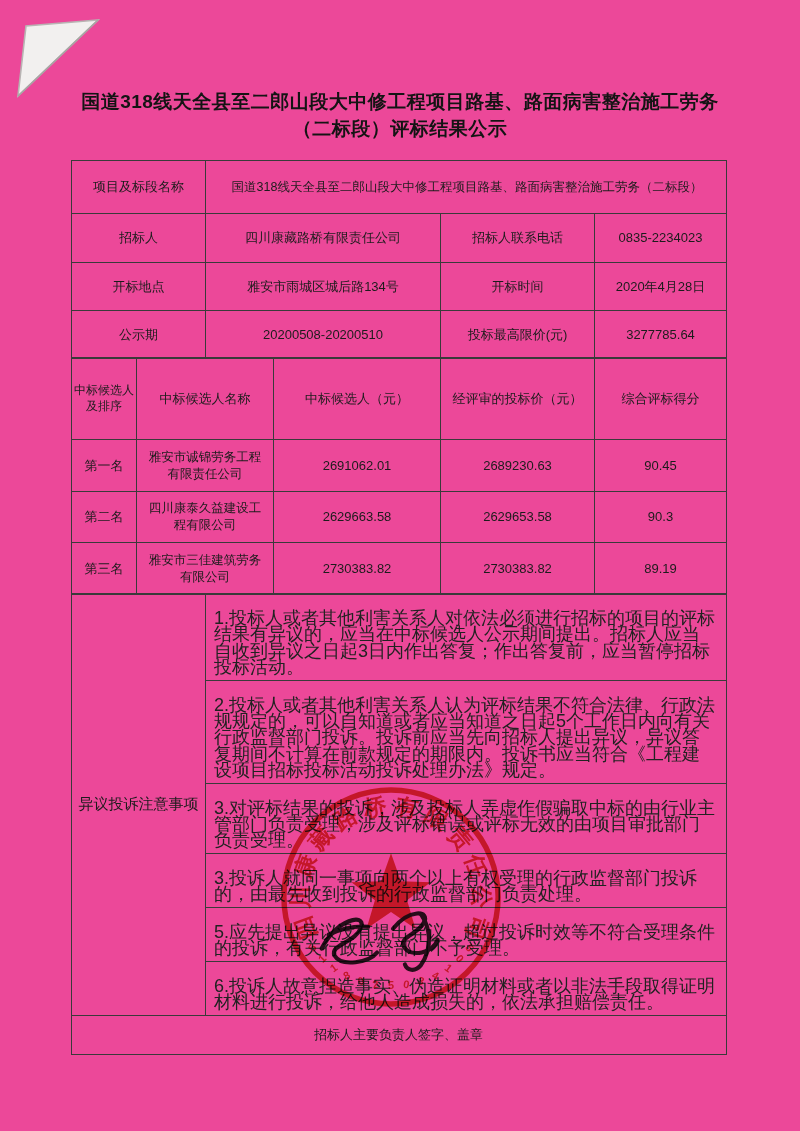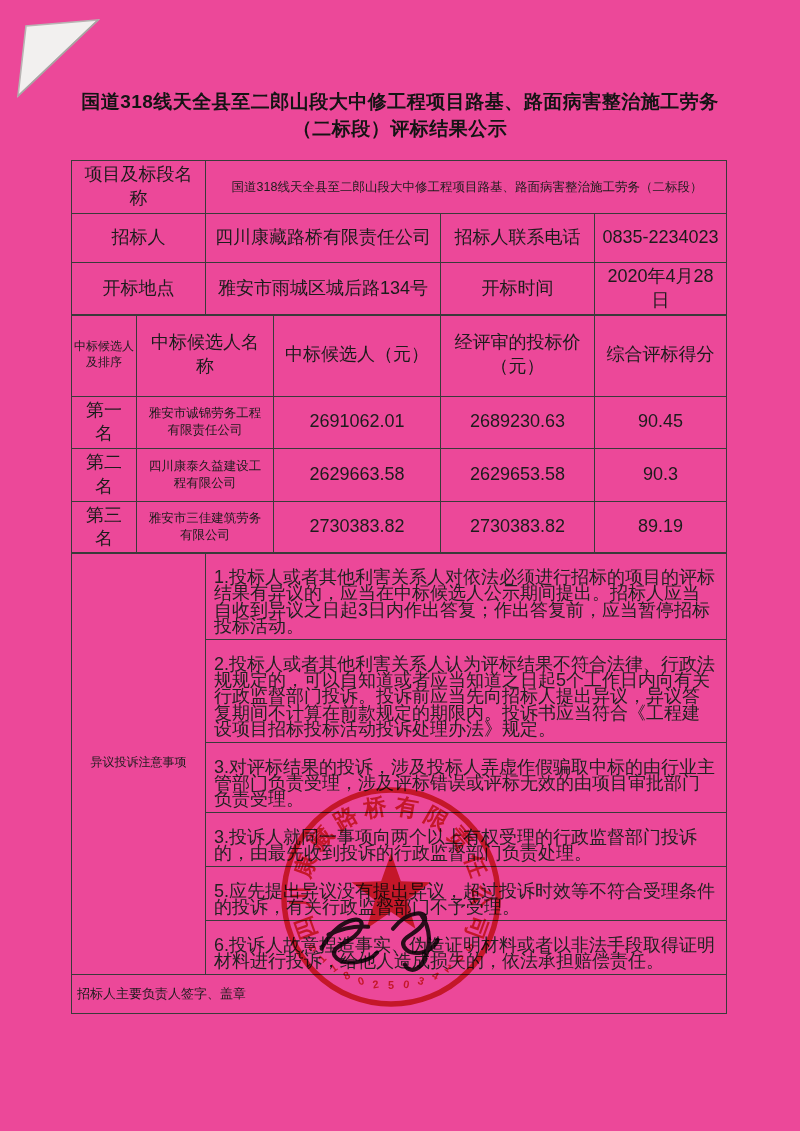--- a/index.html
+++ b/index.html
@@ -19,36 +19,36 @@
     position:absolute;top:88px;left:0;width:800px;
     text-align:center;font-weight:bold;font-size:19px;line-height:27px;
     color:#141414;letter-spacing:0.5px;
   }
   
   .doc{position:absolute;left:71px;top:160px;width:657px;}
   table.sheet{border-collapse:collapse;table-layout:fixed;width:655px;}
   table.sheet + table.sheet{margin-top:-2px;}
   .sheet td{
     border:1.6px solid #3a3a3a;
-    font-size:18px;color:#1c1c1c;
+    font-size:13px;color:#1c1c1c;
     text-align:center;vertical-align:middle;
     padding:2px 6px;line-height:1.32;
     overflow:hidden;
   }
   td.proj-val{
     text-align:center;font-size:12.5px;white-space:nowrap;padding-left:8px;
   }
   td.name-cell{font-size:12.5px;line-height:1.35;}
   td.rank-hdr{font-size:12px;line-height:1.3;padding:12px 2px;}
   td.note{
     text-align:left;font-size:18px;line-height:16.4px;
     padding:16px 9px 4px 8px;vertical-align:middle;color:#222;
   }
-  td.notices-label{font-size:12px;}
-  td.sign-cell{text-align:left;font-size:13px;padding-left:5px;}
+  td.notices-label{font-size:15px;}
+  td.sign-cell{text-align:center;font-size:13px;padding-left:5px;}
   
   .seal{position:absolute;left:272px;top:778px;width:238px;height:238px;
         mix-blend-mode:multiply;}
   .seal svg{display:block;}
   .seal-text text{
     fill:#cf372a;font-weight:bold;font-family:"Liberation Sans","DejaVu Sans",sans-serif;
   }
   .seal-company text{font-size:23px;}
   .seal-serial text{font-size:11px;}
 </style>
@@ -87,20 +87,26 @@
         <td>招标人</td>
         <td>四川康藏路桥有限责任公司</td>
         <td>招标人联系电话</td>
         <td>0835-2234023</td>
       </tr>
       <tr style="height:48px">
         <td>开标地点</td>
         <td>雅安市雨城区城后路134号</td>
         <td>开标时间</td>
         <td>2020年4月28日</td>
+      </tr>
+      <tr style="height:48px">
+        <td>公示期</td>
+        <td>20200508-20200510</td>
+        <td>投标最高限价(元)</td>
+        <td>3277785.64</td>
       </tr>
     </tbody>
       </table>
 
     <table class="sheet">
       <colgroup>
           <col style="width:65px">
           <col style="width:137px">
           <col style="width:167px">
           <col style="width:154px">

